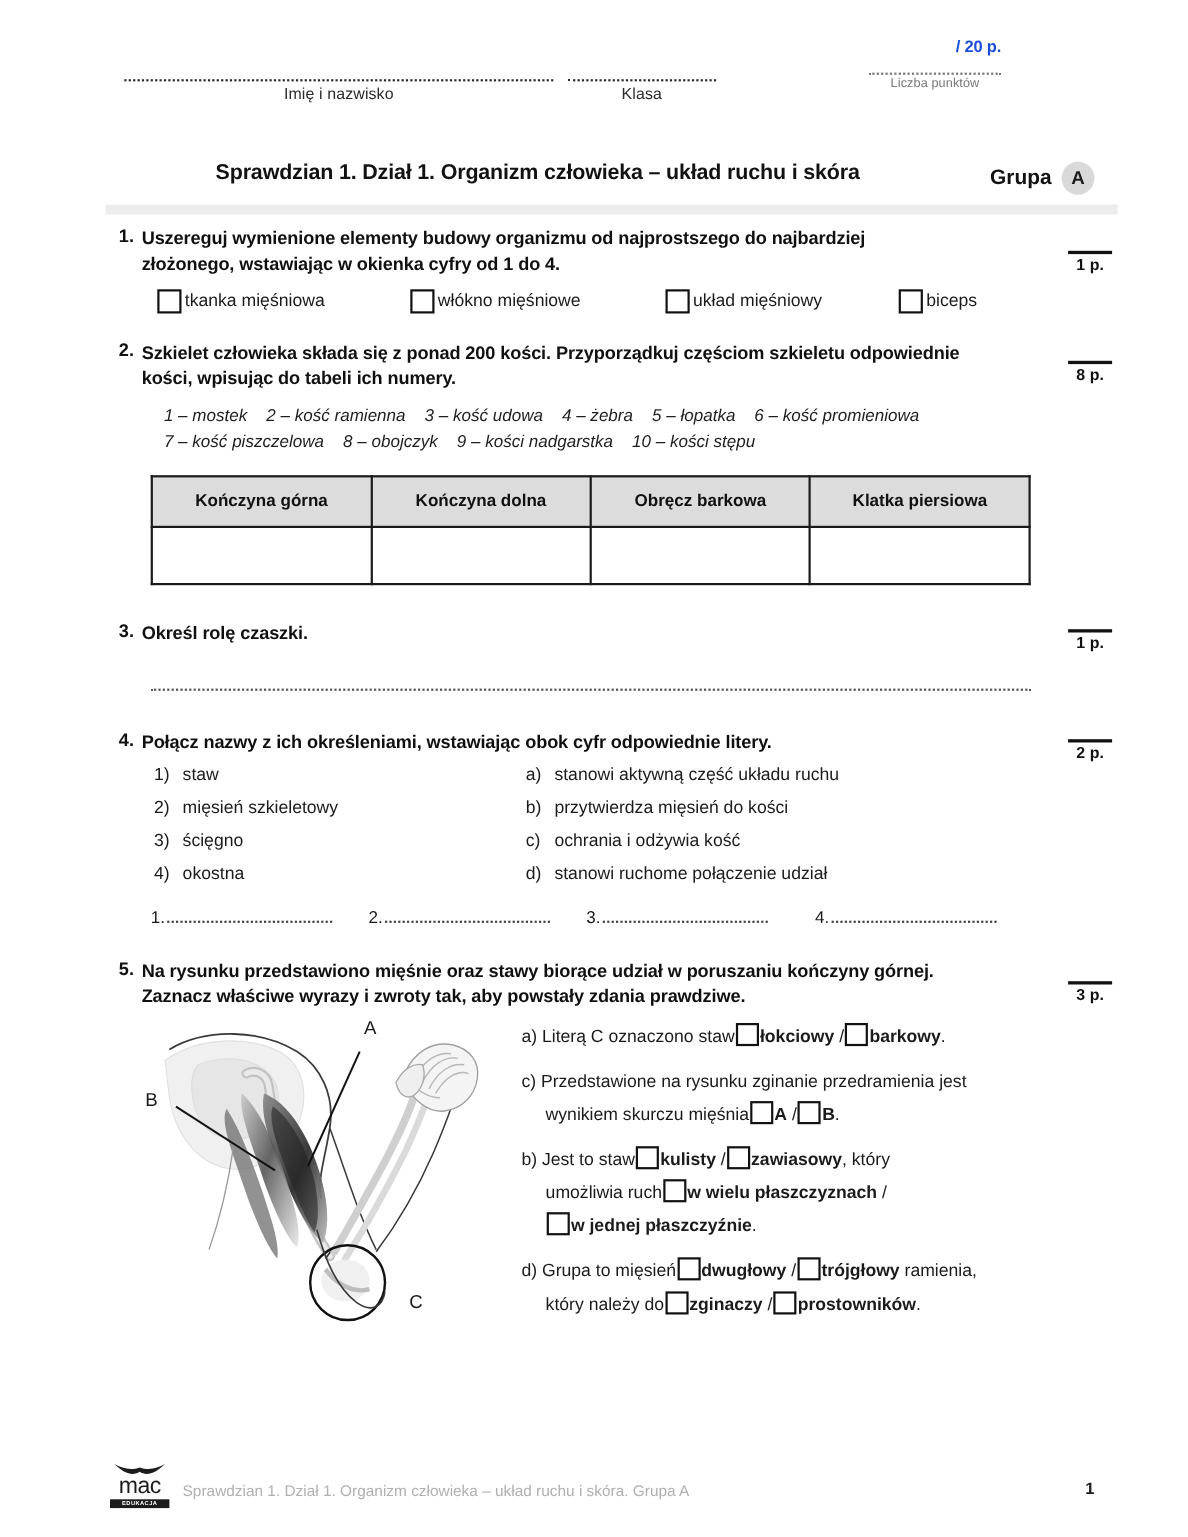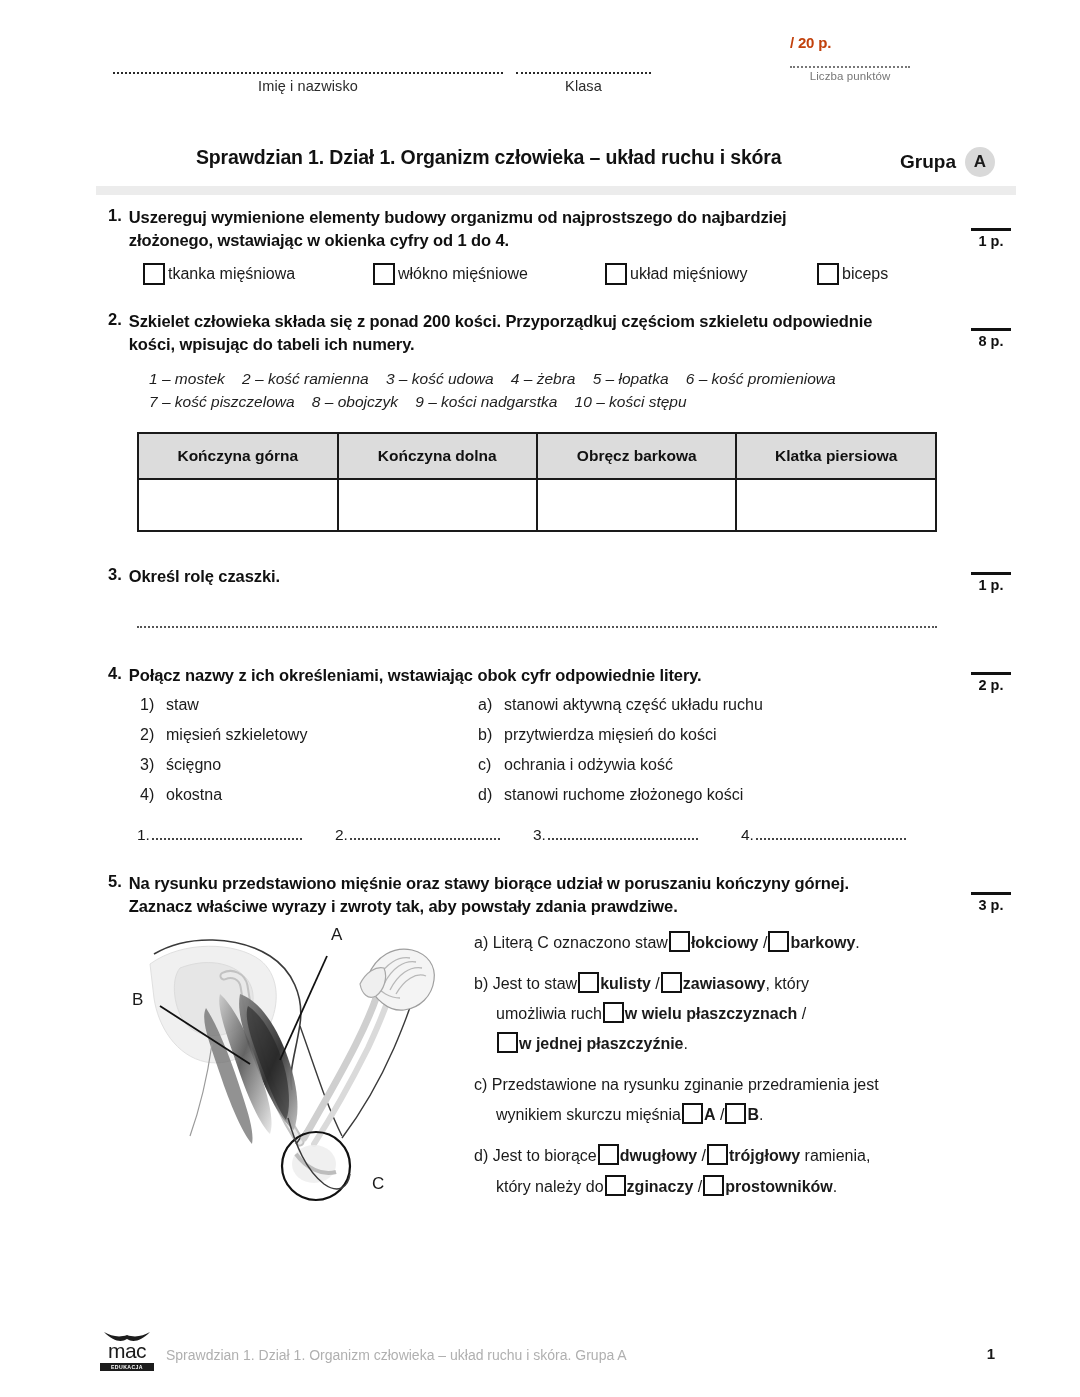--- a/index.html
+++ b/index.html
@@ -20,21 +20,21 @@
   .dots {
     border-bottom:2.5px dotted #2a2a2a;
     height:14px;
   }
   .hdr-lbl {
     font-size:14.5px; color:#2b2b2b; margin-top:4px; letter-spacing:.1px;
   }
   .f-name { left:113px; width:390px; top:4px; }
   .f-class { left:516px; width:135px; top:4px; }
   .f-pts   { left:790px; width:120px; top:-22px; }
-  .pts-top { font-size:15px; font-weight:bold; color:#c2410c; text-align:left; margin-bottom:3px; letter-spacing:-.2px;}
+  .pts-top { font-size:15px; font-weight:bold; color:#1d4ed8; text-align:right; margin-bottom:3px; letter-spacing:-.2px;}
   .f-pts .dots { border-bottom:2px dotted #777; }
   .f-pts .hdr-lbl { font-size:11.5px; color:#777; margin-top:2px; }
 
   
   .title-row { position:absolute; top:146px; left:0; right:0; height:34px; }
   .title {
     position:absolute; left:196px; top:0;
     font-size:19.5px; font-weight:bold; color:#121212; letter-spacing:-.15px;
     white-space:nowrap;
   }
@@ -282,21 +282,21 @@
     <div class="col-l">
       <div class="mi"><span class="k">1)</span><span>staw</span></div>
       <div class="mi"><span class="k">2)</span><span>mięsień szkieletowy</span></div>
       <div class="mi"><span class="k">3)</span><span>ścięgno</span></div>
       <div class="mi"><span class="k">4)</span><span>okostna</span></div>
     </div>
     <div class="col-r">
       <div class="mi"><span class="k">a)</span><span>stanowi aktywną część układu ruchu</span></div>
       <div class="mi"><span class="k">b)</span><span>przytwierdza mięsień do kości</span></div>
       <div class="mi"><span class="k">c)</span><span>ochrania i odżywia kość</span></div>
-      <div class="mi"><span class="k">d)</span><span>stanowi ruchome złożonego kości</span></div>
+      <div class="mi"><span class="k">d)</span><span>stanowi ruchome połączenie udział</span></div>
     </div>
   </div>
 
   <div class="fill-row">
     <div class="fill" style="left:0px;">
       <span>1.</span>
         <span class="fdots"></span>
     </div>
     <div class="fill" style="left:198px;">
       <span>2.</span>
@@ -402,44 +402,44 @@
 
   <div class="stmts">
 
     <div class="st">
       <span>a)</span>
       <span>Literą C oznaczono staw</span><span class="cbx-inline"></span><span class="b">łokciowy</span>
       <span>/</span><span class="cbx-inline"></span><span class="b">barkowy</span><span>.</span>
     </div>
 
     <div class="st">
+      <span>c)</span>
+      <span>Przedstawione na rysunku zginanie przedramienia jest</span>
+      <span class="indent">
+        <span>wynikiem skurczu mięśnia</span><span class="cbx-inline"></span><span class="b">A</span>
+        <span>/</span><span class="cbx-inline"></span><span class="b">B</span><span>.</span>
+      </span>
+    </div>
+
+    <div class="st">
       <span>b)</span>
       <span>Jest to staw</span><span class="cbx-inline"></span><span class="b">kulisty</span>
       <span>/</span><span class="cbx-inline"></span><span class="b">zawiasowy</span><span>, który</span>
       <span class="indent">
         <span>umożliwia ruch</span><span class="cbx-inline"></span><span class="b">w wielu płaszczyznach</span>
         <span>/</span>
       </span>
       <span class="indent">
         <span class="cbx-inline"></span><span class="b">w jednej płaszczyźnie</span><span>.</span>
       </span>
     </div>
 
     <div class="st">
-      <span>c)</span>
-      <span>Przedstawione na rysunku zginanie przedramienia jest</span>
-      <span class="indent">
-        <span>wynikiem skurczu mięśnia</span><span class="cbx-inline"></span><span class="b">A</span>
-        <span>/</span><span class="cbx-inline"></span><span class="b">B</span><span>.</span>
-      </span>
-    </div>
-
-    <div class="st">
       <span>d)</span>
-      <span>Jest to biorące</span><span class="cbx-inline"></span><span class="b">dwugłowy</span>
+      <span>Grupa to mięsień</span><span class="cbx-inline"></span><span class="b">dwugłowy</span>
       <span>/</span><span class="cbx-inline"></span><span class="b">trójgłowy</span>
       <span>ramienia,</span>
       <span class="indent">
         <span>który należy do</span><span class="cbx-inline"></span><span class="b">zginaczy</span>
         <span>/</span><span class="cbx-inline"></span><span class="b">prostowników</span><span>.</span>
       </span>
     </div>
   </div>
 
   <div class="footer">

